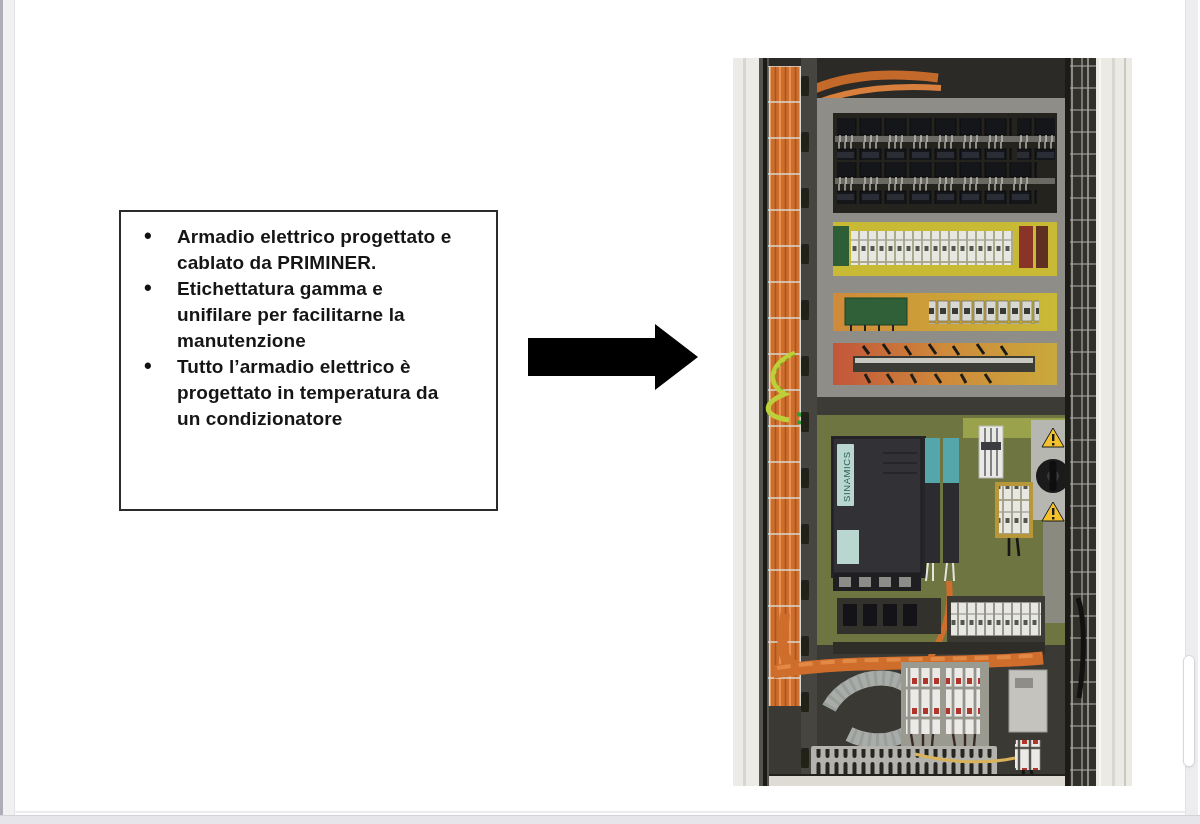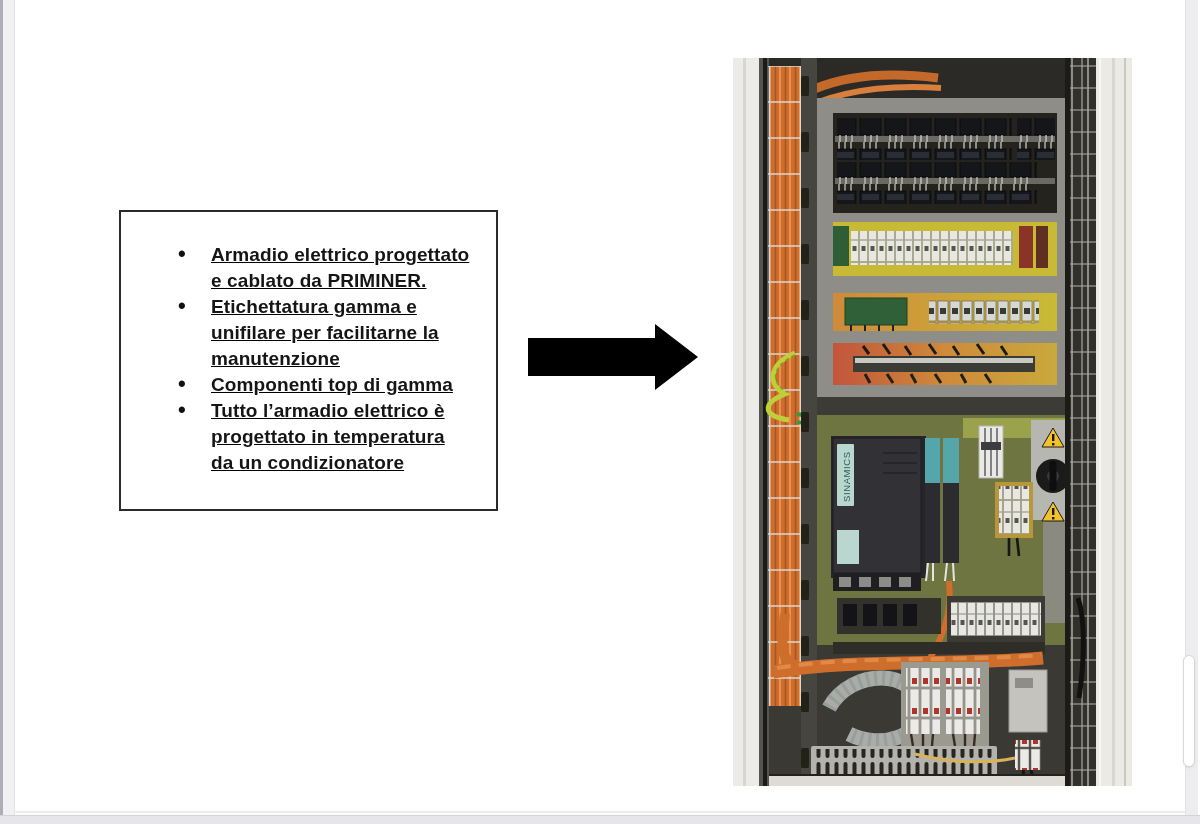--- a/index.html
+++ b/index.html
@@ -8,42 +8,41 @@
   
   .edge-left-dark{position:absolute;left:0;top:0;width:3px;height:824px;background:#aeaeb6;}
   .edge-left-light{position:absolute;left:3px;top:0;width:11px;height:824px;background:#f1f1f4;border-right:1px solid #e3e3e7;}
   .page-bottom-line{position:absolute;left:14px;right:14px;top:811px;height:2px;background:#ececef;}
   .bottom-bar{position:absolute;left:0;top:815px;width:1200px;height:9px;background:#e6e6ea;border-top:1px solid #d2d2d8;}
   .scroll-track{position:absolute;right:2px;top:0;width:12px;height:815px;background:#ededf0;border-left:1px solid #e2e2e6;}
   .scroll-thumb{position:absolute;right:3px;top:655px;width:10px;height:110px;background:#ffffff;border:1px solid #d6d6dc;border-radius:6px;box-shadow:0 1px 2px rgba(0,0,0,.08);}
   
   .textbox{position:absolute;left:119px;top:210px;width:379px;height:301px;background:#ffffff;
            border:2px solid #2b2b2b;box-sizing:border-box;}
-  .textbox ul{list-style:none;margin:18px;padding:12px 6px 0 72px;text-decoration:underline;}
+  .textbox ul{list-style:none;margin:0;padding:12px 6px 0 56px;}
   .textbox li{position:relative;font-size:19px;line-height:26px;font-weight:bold;color:#151515;
               max-width:276px;letter-spacing:.1px;}
   .textbox li::before{content:"•";position:absolute;left:-33px;top:-1px;font-size:22px;color:#111;}
   
   .arrow{position:absolute;left:528px;top:323px;width:171px;height:68px;}
   
   .photo{position:absolute;left:733px;top:58px;width:399px;height:728px;}
 </style>
 </head>
 <body>
 
 <div class="viewport">
 
   <div class="edge-left-dark"></div>
   <div class="edge-left-light"></div>
 
   <div class="textbox">
     <ul>
       <li>Armadio elettrico progettato e cablato da PRIMINER.</li>
       <li>Etichettatura gamma e unifilare per facilitarne la manutenzione</li>
-      <li>Componenti top di gamma</li>
       <li>Tutto l’armadio elettrico è progettato in temperatura da un condizionatore</li>
     </ul>
   </div>
 
   <svg class="arrow" viewBox="0 0 171 68">
     <polygon points="0,15 127,15 127,1 170,34 127,67 127,53 0,53" fill="#000000"></polygon>
   </svg>
 
   <svg class="photo" viewBox="0 0 399 728">
     <defs>

